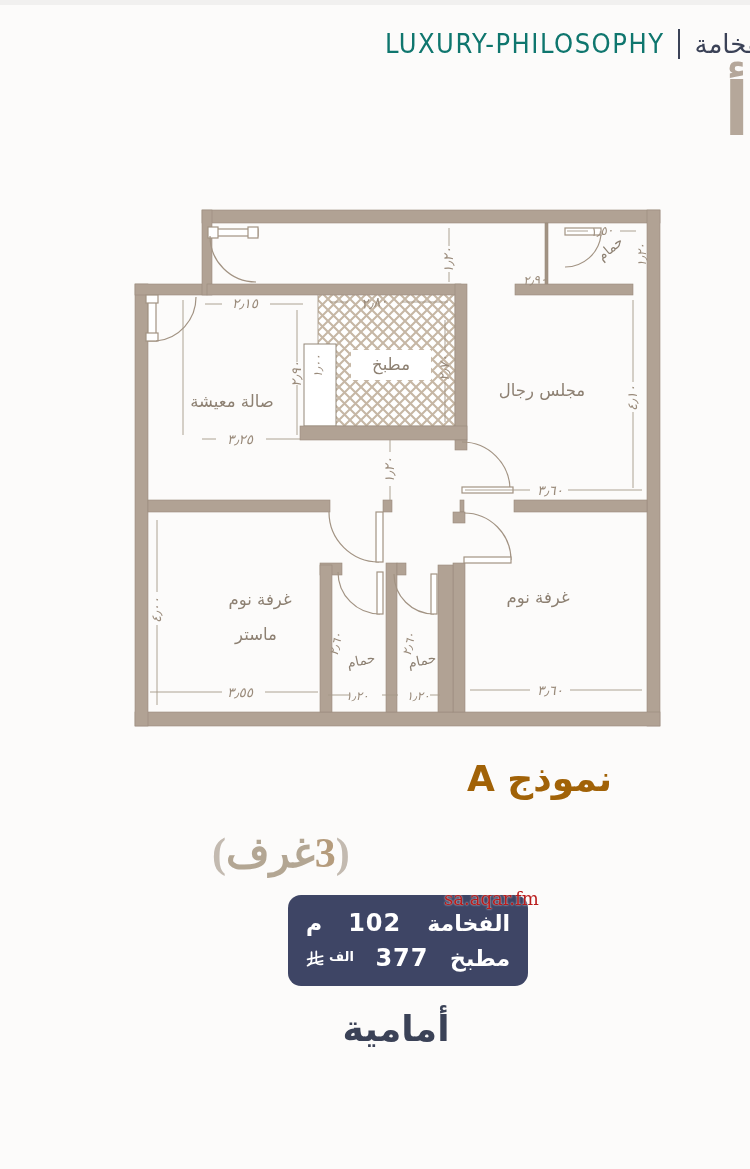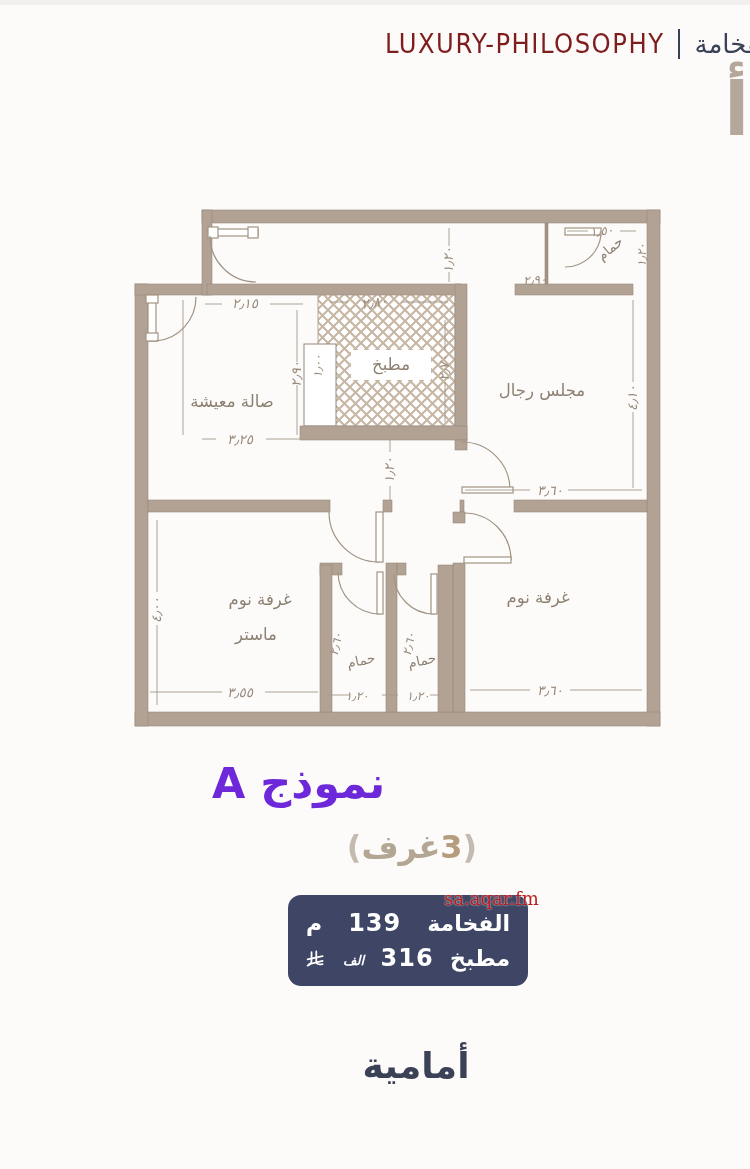--- a/index.html
+++ b/index.html
@@ -3,50 +3,50 @@
 <meta charset="utf-8">
 <style>
   html,body{margin:0;padding:0;}
   body{
     width:750px;height:1169px;position:relative;overflow:hidden;
     background:#fcfbfa;font-family:"DejaVu Sans","Liberation Sans",sans-serif;
   }
   .top-edge{position:absolute;left:0;top:0;width:750px;height:5px;background:#f1f0ef;}
   
   .header{position:absolute;left:385px;top:28px;display:flex;align-items:center;gap:14px;white-space:nowrap;}
-  .brand-en{font-size:27px;color:#7f1d1d;letter-spacing:1.5px;font-stretch:condensed;text-align:center;}
+  .brand-en{font-size:27px;color:#0f766e;letter-spacing:1.5px;font-stretch:condensed;text-align:center;}
   .header-divider{width:2px;height:30px;background:#3b4257;}
   .brand-ar{font-size:26px;color:#3b4257;direction:rtl;}
   .side-letter{position:absolute;left:724px;top:72px;font-size:74px;font-weight:bold;color:#b5a79a;line-height:1;}
   
   .plan-wrap{position:absolute;left:130px;top:200px;width:540px;height:535px;}
   .plan-wrap svg{display:block;}
   text.room{fill:#8d8072;font-size:16.5px;}
   text.room-sm{fill:#8d8072;font-size:13.5px;}
   text.dim{fill:#9a8b7b;font-size:13.5px;font-style:italic;}
   text.dim-sm{fill:#9a8b7b;font-size:12px;font-style:italic;}
   
-  .model-title{position:absolute;left:212px;top:758px;width:400px;text-align:left;direction:rtl;
-    font-size:43px;font-weight:bold;color:#6d28d9;}
-  .rooms-line{position:absolute;left:212px;top:828px;width:400px;text-align:center;direction:rtl;
-    font-size:32px;font-weight:bold;color:#b3a693;}
+  .model-title{position:absolute;left:212px;top:758px;width:400px;text-align:right;direction:rtl;
+    font-size:36px;font-weight:bold;color:#a16207;}
+  .rooms-line{position:absolute;left:212px;top:828px;width:400px;text-align:left;direction:rtl;
+    font-size:42px;font-weight:bold;color:#b3a693;font-family:Liberation Serif, serif;}
   .rooms-line .count{color:#b59c7d;}
   .rooms-line .paren{color:#c3bab0;}
   
   .info-box{position:absolute;left:288px;top:895px;width:240px;height:91px;background:#3e4565;
     border-radius:13px;display:flex;flex-direction:column;justify-content:center;gap:7px;
     padding:0 18px;box-sizing:border-box;direction:rtl;color:#fff;z-index:2;}
   .info-row{display:flex;align-items:center;justify-content:space-between;font-weight:bold;font-size:22px;}
   .info-row .val{font-size:24px;letter-spacing:1px;}
   .unit-small{font-size:13px;font-weight:bold;}
-  .unit-wrap{display:flex;align-items:flex-end;gap:18px;font-style:italic;}
+  .unit-wrap{display:flex;align-items:flex-start;gap:4px;}
   .watermark{position:absolute;left:444px;top:888px;z-index:3;font-family:"DejaVu Serif","Liberation Serif",serif;
     font-size:18px;color:#b91c1c;text-shadow:0 0 2px #ffffff;}
-  .orientation{position:absolute;left:216px;top:1008px;width:400px;text-align:center;direction:rtl;
-    font-size:36px;font-weight:bold;color:#3b4257;margin-top:37px;}
+  .orientation{position:absolute;left:196px;top:1008px;width:400px;text-align:center;direction:rtl;
+    font-size:36px;font-weight:bold;color:#3b4257;}
 </style>
 </head>
 <body>
 
 <div class="top-edge"></div>
 
 <div class="header">
   <span class="brand-en">LUXURY-PHILOSOPHY</span>
   <span class="header-divider"></span>
   <span class="brand-ar">قة الفخامة</span>
@@ -215,26 +215,26 @@
 
 <div class="model-title">نموذج A</div>
 
 <div class="rooms-line"><span class="paren">(</span><span class="count">3</span><span>غرف</span><span class="paren">)</span></div>
 
 <div class="watermark">sa.aqar.fm</div>
 
 <div class="info-box">
   <div class="info-row">
     <span>الفخامة</span>
-    <span class="val">139</span>
+    <span class="val">102</span>
     <span>م</span>
   </div>
   <div class="info-row">
     <span>مطبخ</span>
-    <span class="val">316</span>
+    <span class="val">377</span>
     <span class="unit-wrap">
       <span class="unit-small">الف</span>
       <svg width="19" height="19" viewBox="0 0 24 24">
         <g stroke="#ffffff" stroke-width="2.2" fill="none" stroke-linecap="round">
           <path d="M7 4 v10 c0 4 -2 6 -5 7"></path>
           <path d="M13 3 v13 c0 3 3 4 8 3"></path>
           <path d="M2 13 L21 9"></path>
           <path d="M4 19 L21 15"></path>
         </g>
       </svg>

